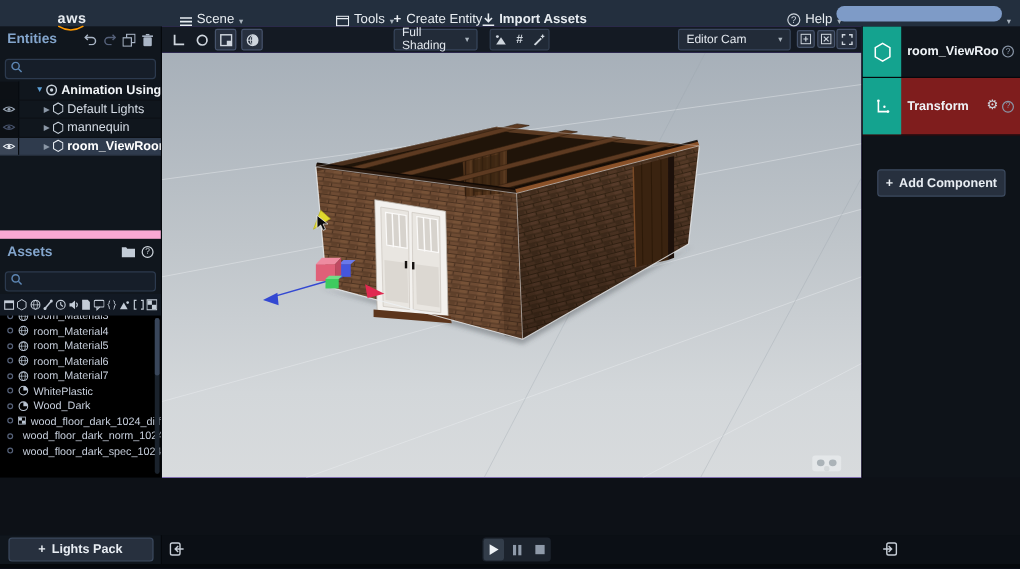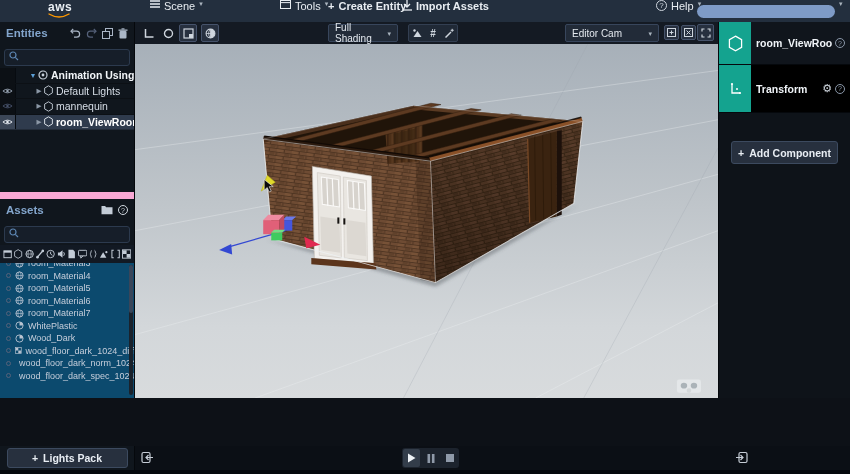--- a/index.html
+++ b/index.html
@@ -1,21 +1,21 @@
 <!DOCTYPE html>
 <html><head>
 <meta charset="utf-8">
 <style>
   html,body{margin:0;padding:0;}
   body{width:850px;height:474px;position:relative;overflow:hidden;background:#0d1117;
        font-family:"Liberation Sans",sans-serif;color:#dfe5ec;-webkit-font-smoothing:antialiased;}
   svg{display:block}
   
   .topbar{position:absolute;left:0;top:0;width:850px;height:22px;background:#232f3e;z-index:30;font-size:11px;color:#e8edf2;}
-  .topbar .item{position:absolute;top:0;height:22px;display:flex;align-items:flex-start;gap:4px;cursor:default;white-space:nowrap;}
+  .topbar .item{position:absolute;top:0;height:22px;display:flex;align-items:flex-end;gap:4px;cursor:default;white-space:nowrap;}
   .caret{font-size:7px;color:#aab4be;line-height:1}
   .logo-smile{position:absolute;left:0;top:13px}
   .pill{position:absolute;left:697px;top:5px;width:138px;height:13px;border-radius:7px;background:#7e9bc7;}
   .helpq{width:11px;height:11px;border:1px solid #cfd6de;border-radius:50%;display:flex;align-items:center;justify-content:center;font-size:8px;color:#cfd6de;box-sizing:border-box}
   
   .main{position:absolute;top:22px;left:0;width:850px;height:376px;display:flex;}
   
   .lpanel{width:135px;background:#10161d;border-right:1px solid #05080c;box-sizing:border-box;display:flex;flex-direction:column;}
   .phead{display:flex;align-items:center;height:22px;padding:0 6px;flex:none}
   .ptitle{font-size:11.5px;font-weight:bold;color:#83a5cc;flex:1}
@@ -28,21 +28,21 @@
   .gutter{width:16px;height:100%;flex:none;display:flex;align-items:center;justify-content:center;background:rgba(0,0,0,.25);border-right:1px solid #070b10;box-sizing:border-box}
   .trow.sel{background:#2f3b4d;color:#fff}
   .trow.sel .gutter{background:rgba(255,255,255,.06)}
   .tcaret{font-size:6.5px;color:#8b97a6;width:8px;text-align:center;flex:none}
   .tcaret.root{color:#5c9fd6;font-size:7px}
   .tlabel{white-space:nowrap;overflow:hidden}
   .root .tlabel{font-weight:bold;color:#f2f5f8}
   .spacer{flex:1}
   .assets{height:199px;flex:none;display:flex;flex-direction:column;border-top:7px solid #f9a8d4}
   .filtericons{height:18px;flex:none;display:flex;align-items:center;gap:2px;padding:0 3px;background:#121923}
-  .alist{flex:1;overflow:hidden;position:relative;background:#0c4a6e;padding-left:6px;box-sizing:border-box}
+  .alist{flex:1;overflow:hidden;position:relative;background:#000000;padding-left:6px;box-sizing:border-box}
   .arow{display:flex;align-items:center;gap:4px;height:12.5px;font-size:9px;color:#c6cedb;white-space:nowrap}
   .arow:first-child{margin-top:-6px}
   .bullet{width:3px;height:3px;border:1px solid #56627a;border-radius:50%;flex:none}
   .sbar{position:absolute;right:1px;top:2px;width:4px;height:96%;background:#1a222c;border-radius:2px}
   .sthumb{position:absolute;right:0;top:0;width:4px;height:48px;background:#39465a;border-radius:2px}
   
   .vcol{flex:1;position:relative;background:#8b5cf6}
   .vtoolbar{position:absolute;left:0;top:0;right:0;height:22px;background:#141a23;z-index:10}
   .vbtn{width:18px;height:18px;display:flex;align-items:center;justify-content:center;border-radius:2px;box-sizing:border-box}
   .boxed{background:#27303f;border:1px solid #46536b}
@@ -52,21 +52,21 @@
   .vt-icons{position:absolute;left:273px;top:2px;display:flex;background:#202936;border:1px solid #333f52;border-radius:2px;height:18px;box-sizing:border-box}
   .vt-icons .vbtn{width:16px;height:16px}
   .gridglyph{font-size:10px;color:#cfd6de;font-weight:bold}
   .vt-frames{position:absolute;left:529px;top:2px;display:flex;gap:2px}
   .canvas{position:absolute;left:0;top:22px;right:0;bottom:0}
   
   .rpanel{width:132px;background:#0e1319;border-left:1px solid #05080c;box-sizing:border-box;position:relative}
   .rrow{display:flex;align-items:stretch;border-bottom:1px solid #05080c}
   .teal{width:32px;flex:none;display:flex;align-items:center;justify-content:center;background:#14a38f}
   .rrow1{height:42px;background:#10151c}
-  .rrow2{height:47px;background:#000000}
+  .rrow2{height:47px;background:#7f1d1d}
   .rmain{flex:1;display:flex;align-items:center;padding:0 5px;gap:3px;min-width:0}
   .rname{font-size:10.5px;font-weight:bold;color:#f0f4f8;flex:1;white-space:nowrap;overflow:hidden}
   .gear{font-size:11px;color:#cfd6de;line-height:1}
   .btn{background:#27303e;border:1px solid #3c4a5f;border-radius:3px;color:#e8edf3;font-size:10.5px;display:flex;align-items:center;justify-content:center;gap:5px}
   .addcomp{position:absolute;left:12px;right:12px;top:119px;height:21px;font-weight:bold}
   
   .bottomrow{position:absolute;left:0;bottom:0;width:850px;height:28px;display:flex;border-bottom:4px solid #05080c;box-sizing:border-box;background:#0b0f15}
   .bleft{width:135px;flex:none;background:#10161d;border-right:1px solid #05080c;box-sizing:border-box;display:flex;align-items:center;justify-content:center}
   .createpack{width:119px;height:18px;font-weight:bold}
   .playbar{flex:1;position:relative}
@@ -98,21 +98,21 @@
   <div class="item" style="left:280px">
     <svg width="11" height="9" viewBox="0 0 11 9">
         <rect x="0.5" y="0.5" width="10" height="8" fill="none" stroke="#e8edf2"></rect>
         <path d="M0.5 2.6h10" stroke="#e8edf2"></path>
       </svg>
     <span>Tools</span>
     <span class="caret">▾</span>
   </div>
   <div class="item" style="left:328px">
     <span class="plus">+</span>
-    <span style="font-weight:bold">Create Entity</span>
+    <span style="font-weight:normal">Create Entity</span>
   </div>
   <div class="item" style="left:402px">
     <svg width="10" height="11" viewBox="0 0 10 11">
         <path d="M5 0v6M2 4l3 3 3-3" fill="none" stroke="#e8edf2" stroke-width="1.3"></path>
         <path d="M0 10h10" stroke="#e8edf2" stroke-width="1.3"></path>
       </svg>
     <span style="font-weight:bold">Import Assets</span>
   </div>
   <div class="item" style="left:656px">
     <span class="helpq">?</span>

